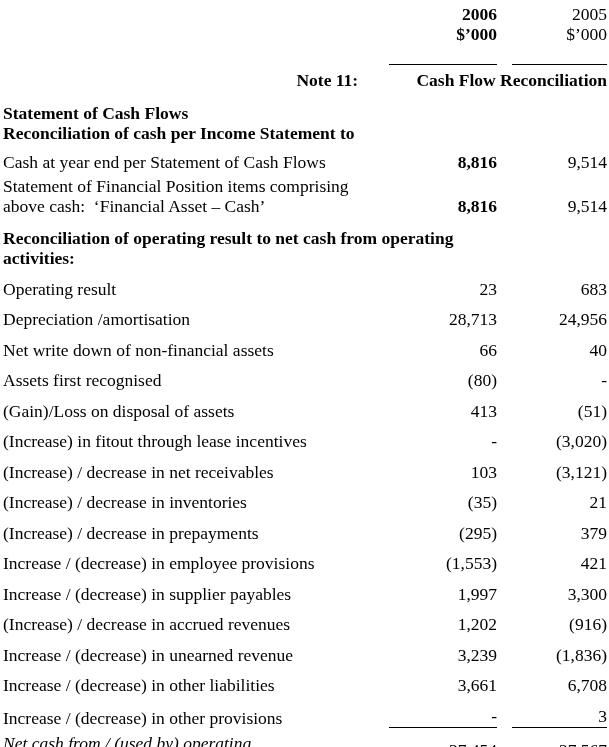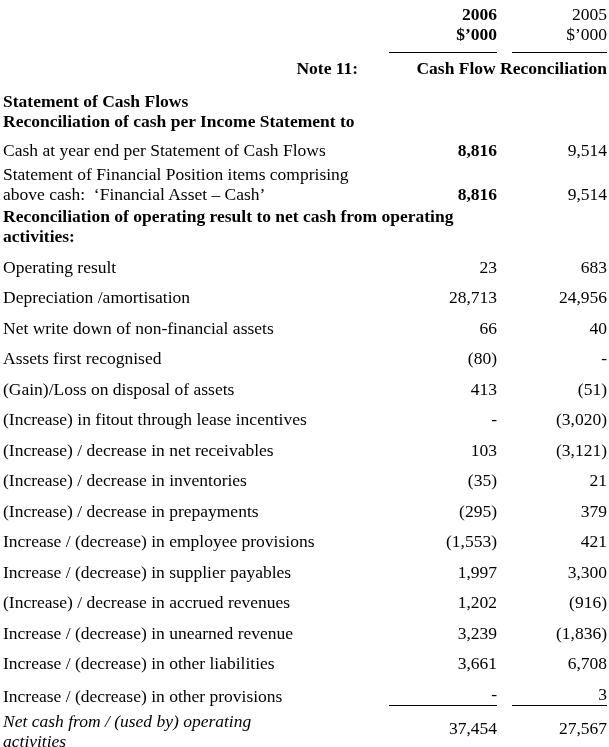--- a/index.html
+++ b/index.html
@@ -7,25 +7,25 @@
     width:609px;height:747px;overflow:hidden;
     font-family:"Liberation Serif","DejaVu Serif",serif;
     font-size:17.5px;color:#000;
   }
   .page{padding:4px 2px 0 3px;}
   .row{display:grid;grid-template-columns:1fr 108px 15px 95px;align-items:end;}
   .cell{min-height:1px;}
   .label{line-height:20px;}
   .val{text-align:right;line-height:20px;}
   .bold{font-weight:bold;}
-  .units .val{border-bottom:1.5px solid #000;padding-bottom:8px;}
+  .units .val{border-bottom:1.5px solid #000;padding-bottom:20px;}
   .note-row{display:flex;margin-top:5px;line-height:20px;justify-content:flex-end;}
   .note-label{width:120px;flex:0 0 120px;}
   .heading{font-weight:bold;line-height:20px;margin-top:13px;}
-  .heading.tight{margin-top:2px;}
+  .heading.tight{margin-top:12px;}
   .cashrow1{margin-top:9px;}
   .cashrow2{margin-top:4px;}
   .datarow{margin-top:10.5px;}
   .ruled .val{border-bottom:1.5px solid #000;padding-bottom:1px;}
   .total-row{margin-top:5px;}
   .total-row .label{font-weight:normal;font-style:italic;}
   .total-row .val{border-bottom:2.5px solid #000;padding-bottom:11px;}
   .pre{white-space:pre-wrap;}
 </style>
 </head>

